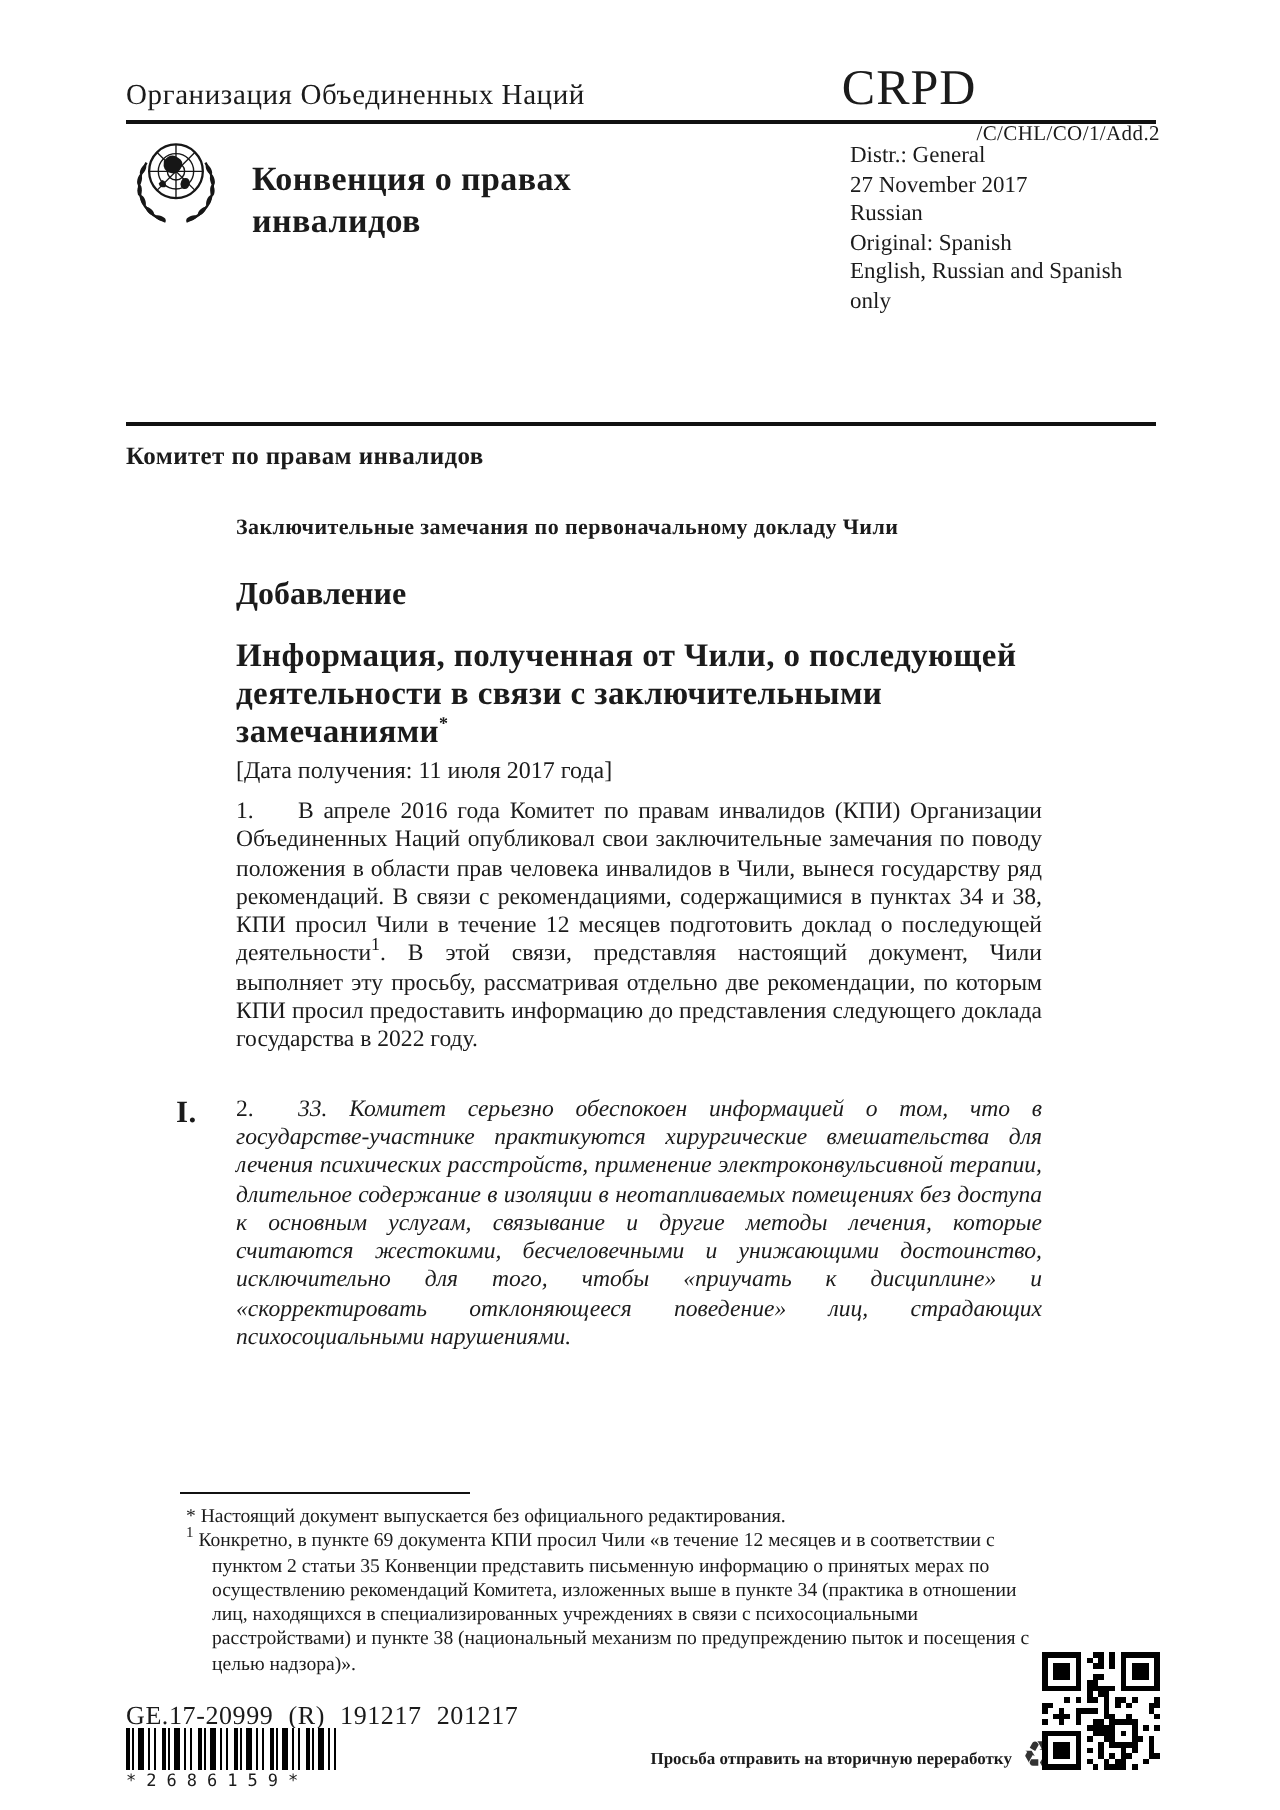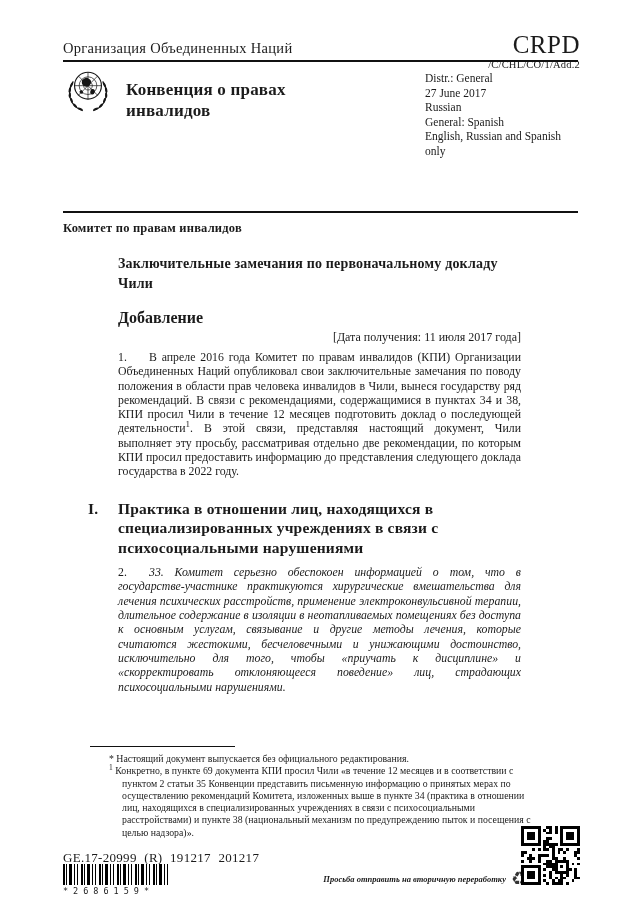--- a/index.html
+++ b/index.html
@@ -6,59 +6,59 @@
   body{
     width:640px;height:905px;background:#f5f5f5;
     font-family:"Liberation Serif","DejaVu Serif",serif;
     color:#1b1b1b;
     -webkit-font-smoothing:antialiased;
   }
   .page{position:relative;width:640px;height:905px;background:#ffffff;overflow:hidden;}
 
   
   .org-name{position:absolute;left:63px;top:40px;font-size:14.5px;letter-spacing:.3px;}
-  .doc-symbol{position:absolute;right:60px;top:31px;display:flex;align-items:flex-end;flex-direction:column;}
+  .doc-symbol{position:absolute;right:60px;top:31px;display:flex;align-items:flex-start;}
   .doc-symbol .big{font-size:25px;letter-spacing:.5px;}
-  .doc-symbol .small{font-size:10.5px;letter-spacing:.2px;}
+  .doc-symbol .small{font-size:10.5px;letter-spacing:.2px;margin-top:31px;}
   .rule-top{position:absolute;left:63px;width:515px;top:60px;border-top:2px solid #111;}
 
   
   .emblem{position:absolute;left:62px;top:64px;width:52px;height:64px;}
   .treaty-name{position:absolute;left:126px;top:79px;width:240px;font-size:17px;font-weight:bold;line-height:21px;letter-spacing:.2px;}
   .distr{position:absolute;left:425px;top:71px;font-size:11.5px;line-height:14.6px;}
   .rule-mid{position:absolute;left:63px;width:515px;top:211px;border-top:2.5px solid #111;}
 
   .committee{position:absolute;left:63px;top:221px;font-size:12.5px;font-weight:bold;letter-spacing:.2px;}
 
   
   .content{position:absolute;left:118px;top:254px;width:403px;}
-  .h1{font-size:14px;font-weight:bold;line-height:20px;letter-spacing:.2px;width:400px;}
+  .h1{font-size:11px;font-weight:bold;line-height:20px;letter-spacing:.2px;width:400px;}
   .addendum{margin-top:15px;font-size:16px;font-weight:bold;}
   .h2{margin-top:11px;font-size:16.5px;font-weight:bold;line-height:19px;letter-spacing:.2px;width:400px;}
   sup.fnref{font-size:9px;vertical-align:super;line-height:0;}
-  .date-line{margin-top:3px;text-align:right;font-size:12px;}
+  .date-line{margin-top:3px;font-size:12px;}
   .para{margin-top:5px;font-size:11.8px;line-height:14.3px;text-align:justify;}
   .para .pnum{display:inline-block;width:31px;font-style:normal;}
   .section-head{position:relative;margin-top:20px;width:345px;font-size:15.5px;font-weight:bold;line-height:19.5px;letter-spacing:.2px;}
   .section-head .roman{position:absolute;left:-30px;top:0;}
   .para.italic{font-style:italic;margin-top:8px;}
 
   
   .fn-sep{position:absolute;left:90px;top:746px;width:145px;border-top:1.5px solid #111;}
-  .footnotes{position:absolute;left:109px;top:753px;width:424px;font-size:9.8px;line-height:12.3px;}
+  .footnotes{position:absolute;left:93px;top:753px;width:424px;font-size:9.8px;line-height:12.3px;}
   .fn{padding-left:13px;text-indent:-13px;}
   .fn .mark{font-size:9.8px;}
   .fn .mark-sup{font-size:7.5px;vertical-align:super;line-height:0;}
 
   
   .ge-number{position:absolute;left:63px;top:850px;font-size:13px;word-spacing:4px;letter-spacing:.3px;}
   .barcode{position:absolute;left:63px;top:864px;width:107px;height:21px;
     background:repeating-linear-gradient(90deg,#000 0 2px,#fff 2px 3px,#000 3px 4px,#fff 4px 6px,#000 6px 9px,#fff 9px 11px,#000 11px 12px,#fff 12px 14px,#000 14px 15px,#fff 15px 18px);}
   .barcode-text{position:absolute;left:63px;top:886px;width:112px;font-family:"DejaVu Sans Mono","Liberation Mono",monospace;font-size:8.5px;letter-spacing:5px;white-space:nowrap;}
-  .recycle-wrap{position:absolute;right:112px;top:869px;display:flex;align-items:center;gap:5px;font-style:italic;}
+  .recycle-wrap{position:absolute;right:112px;top:869px;display:flex;align-items:center;gap:5px;}
   .recycle-text{font-size:8.5px;font-weight:bold;font-family:"Liberation Serif",serif;}
   .recycle-icon{font-family:"DejaVu Sans",sans-serif;font-size:19px;line-height:1;color:#333;}
   .qr{position:absolute;left:521px;top:826px;width:59px;height:59px;}
   .qr svg{width:100%;height:100%;shape-rendering:crispEdges;}
 </style>
 </head>
 <body>
 
 <div class="page">
 
@@ -97,41 +97,42 @@
         <ellipse cx="51" cy="36" rx="3.2" ry="1.3" transform="rotate(88 51 36)"></ellipse>
         <ellipse cx="49" cy="42" rx="3.2" ry="1.3" transform="rotate(110 49 42)"></ellipse>
         <ellipse cx="45" cy="48" rx="3.2" ry="1.3" transform="rotate(135 45 48)"></ellipse>
         <ellipse cx="39" cy="52" rx="3.2" ry="1.3" transform="rotate(160 39 52)"></ellipse>
       </g>
     </svg>
   </div>
   <div class="treaty-name">Конвенция о правах инвалидов</div>
   <div class="distr">
     <div>Distr.: General</div>
-    <div>27 June 2017</div>
+    <div>27 November 2017</div>
     <div>Russian</div>
-    <div>General: Spanish</div>
+    <div>Original: Spanish</div>
     <div>English, Russian and Spanish</div>
     <div>only</div>
   </div>
   <div class="rule-mid"></div>
 
   <div class="committee">Комитет по правам инвалидов</div>
 
   <div class="content">
     <div class="h1">Заключительные замечания по первоначальному докладу Чили</div>
     <div class="addendum">Добавление</div>
+    <div class="h2"><span>Информация, полученная от Чили, о последующей деятельности в связи с заключительными замечаниями</span><sup class="fnref">*</sup></div>
     <div class="date-line">[Дата получения: 11 июля 2017 года]</div>
 
     <div class="para">
       <span class="pnum">1.</span><span>В апреле 2016 года Комитет по правам инвалидов (КПИ) Организации Объединенных Наций опубликовал свои заключительные замечания по поводу положения в области прав человека инвалидов в Чили, вынеся государству ряд рекомендаций. В связи с рекомендациями, содержащимися в пунктах 34 и 38, КПИ просил Чили в течение 12 месяцев подготовить доклад о последующей деятельности</span><sup class="fnref">1</sup><span>. В этой связи, представляя настоящий документ, Чили выполняет эту просьбу, рассматривая отдельно две рекомендации, по которым КПИ просил предоставить информацию до представления следующего доклада государства в 2022 году.</span>
     </div>
 
     <div class="section-head">
-      <span class="roman">I.</span><span>Практика в отношении лиц, находящихся в специализированных учреждениях в связи с психосоциальными нарушениями</span>
+      <span class="roman">I.</span>
     </div>
 
     <div class="para italic">
       <span class="pnum">2.</span><span>33. Комитет серьезно обеспокоен информацией о том, что в государстве-участнике практикуются хирургические вмешательства для лечения психических расстройств, применение электроконвульсивной терапии, длительное содержание в изоляции в неотапливаемых помещениях без доступа к основным услугам, связывание и другие методы лечения, которые считаются жестокими, бесчеловечными и унижающими достоинство, исключительно для того, чтобы «приучать к дисциплине» и «скорректировать отклоняющееся поведение» лиц, страдающих психосоциальными нарушениями.</span>
     </div>
   </div>
 
   <div class="fn-sep"></div>
   <div class="footnotes">
     <div class="fn">

